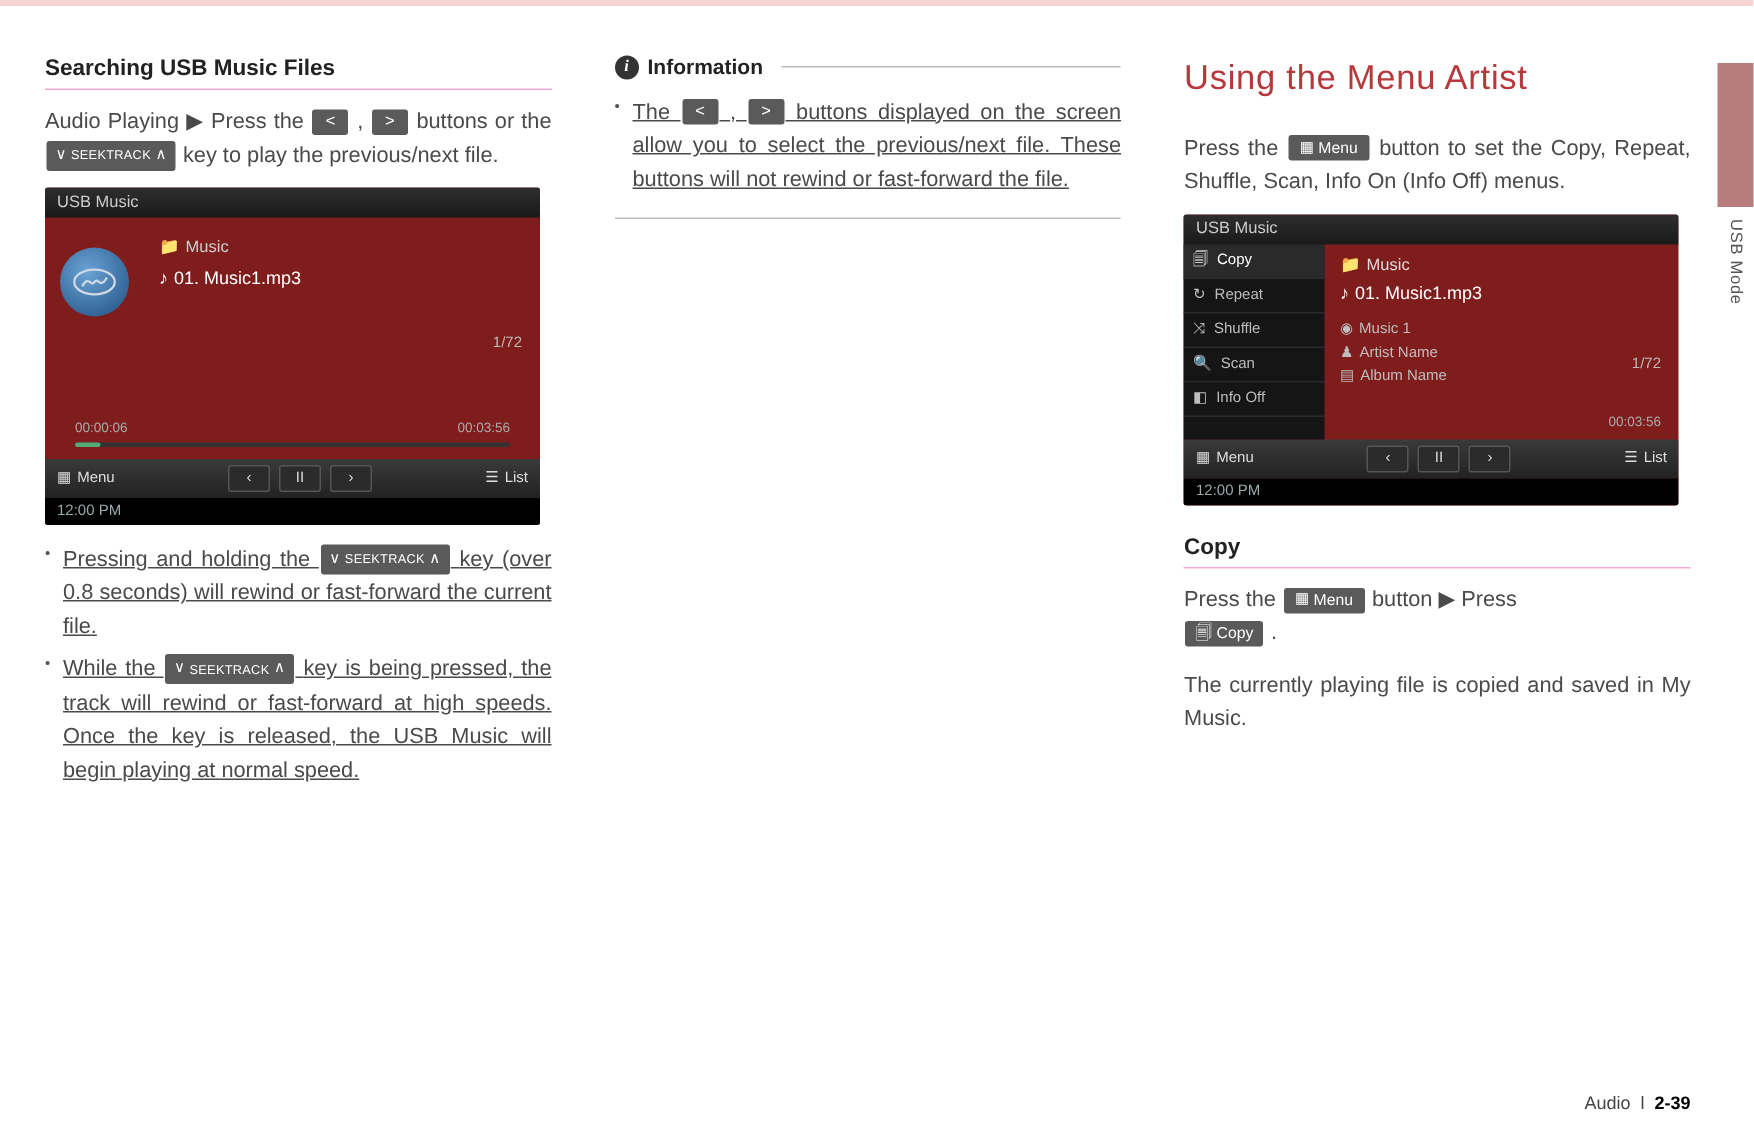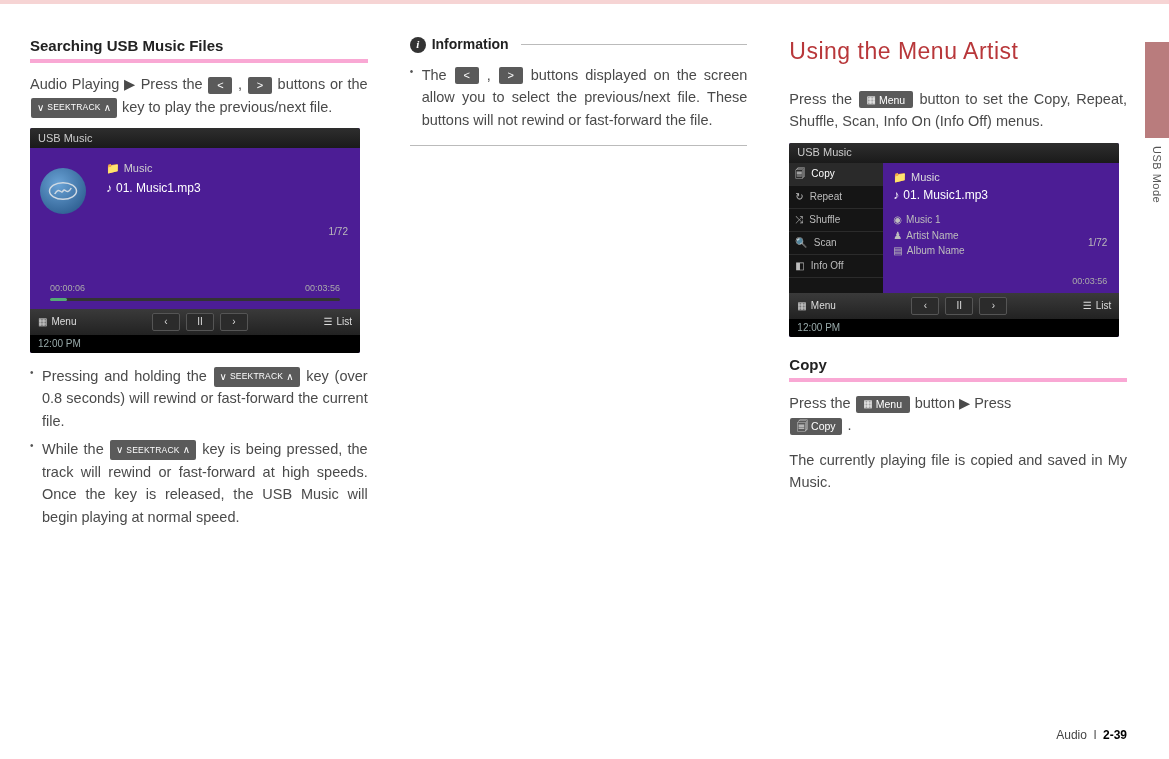--- a/index.html
+++ b/index.html
@@ -27,33 +27,33 @@
   .cols {
     display:flex;
     gap:42px;
   }
   .col { width:340px; }
   .col.c3 { width:340px; }
   h3.sec {
     font-size:15px;
     font-weight:bold;
     color:#222;
-    border-bottom:4px solid #f9a8d4;
+    border-bottom:1px solid #f9a8d4;
     padding-bottom:2px;
     margin:0 0 10px 0;
   }
   h2.big-red {
     color:#b8373a;
     font-size:23px;
     font-weight:normal;
     letter-spacing:0.5px;
     margin:0 0 18px 0;
   }
   p { margin:0 0 10px 0; text-align:justify; }
-  ul.bul { list-style:none; padding:0; margin:8px 0 0 0; }
+  ul.bul { list-style:none; padding:0; margin:8px 0 0 0;text-decoration:underline; }
   ul.bul > li { position:relative; padding-left:12px; text-align:justify; margin-bottom:6px; }
   ul.bul > li::before { content:"•"; position:absolute; left:0; top:0; color:#555; font-size:10px; }
 
   
   .key {
     display:inline-flex;
     align-items:center;
     justify-content:center;
     background:#5a5a5a;
     color:#fff;
@@ -84,21 +84,21 @@
   }
   .info-head .line { flex:1; height:1px; background:#bbb; margin-left:6px; }
   .info-i {
     width:16px; height:16px; border-radius:50%; background:#333; color:#fff;
     display:inline-flex; align-items:center; justify-content:center;
     font-style:italic; font-family:Georgia, serif; font-size:11px;
   }
 
   
   .shot {
-    width:330px; background:#4c1d95; border-radius:2px; overflow:hidden;
+    width:330px; background:#7f1d1d; border-radius:2px; overflow:hidden;
     font-size:11px; color:#ddd; margin-bottom:12px;
   }
   .shot .titlebar { height:20px; background:linear-gradient(#2e2e2e,#1a1a1a); display:flex; align-items:center; padding:0 8px; font-size:11px; color:#ccc; }
   .shot .body { display:flex; }
   .shot .sidebar { width:94px; background:#151515; display:flex; flex-direction:column; }
   .shot .srow { height:23px; display:flex; align-items:center; gap:6px; padding:0 6px; font-size:10px; color:#bdbdbd; border-bottom:1px solid #2b2b2b; }
   .shot .srow.on { background:#2a2a2a; color:#fff; }
   .shot .main { flex:1; padding:8px 10px 4px 10px; position:relative; min-height:130px; }
   .shot .logo {
     width:46px; height:46px; border-radius:50%; background:radial-gradient(circle at 40% 35%, #6aa3d6, #1f4e80);

